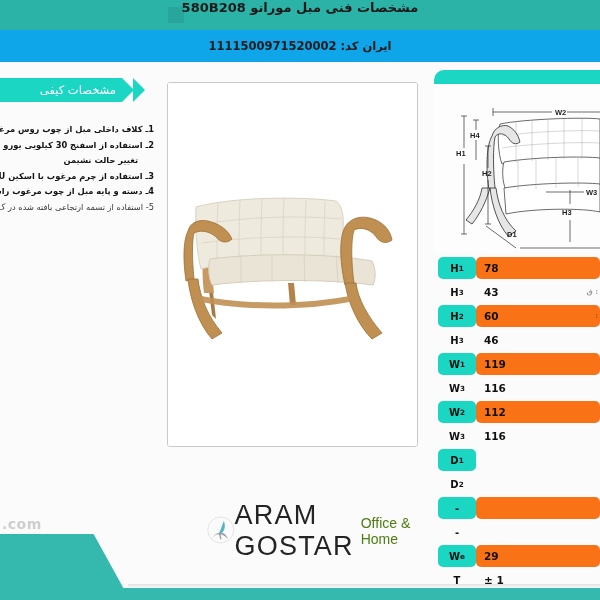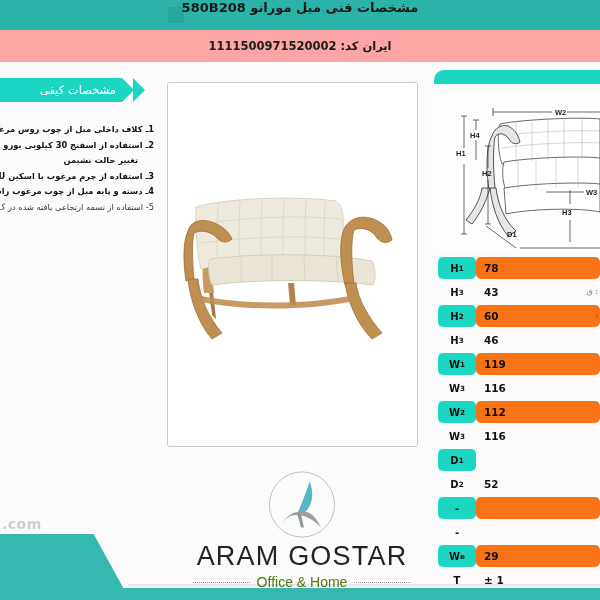--- a/index.html
+++ b/index.html
@@ -44,21 +44,21 @@
     left: 168px; top: 7px;
     width: 16px; height: 16px;
     background: rgba(0,0,0,0.07);
   }
 
   
   .code-bar {
     position: absolute;
     left: 0; top: 30px;
     width: 600px; height: 32px;
-    background: #fca5a5;
+    background: #0ea5e9;
     display: flex;
     align-items: center;
     justify-content: center;
   }
   .code-text {
     font-size: 11.5px;
     font-weight: bold;
     color: #1b1b1b;
     direction: rtl;
   }
@@ -162,24 +162,24 @@
     width: 251px; height: 365px;
     background: #ffffff;
     border: 1px solid #c9c9c9;
     border-radius: 3px;
     overflow: hidden;
   }
 
   
   .logo-wrap {
     position: absolute;
-    left: 187px; top: 470px;
+    left: 207px; top: 470px;
     width: 230px; height: 120px;
     display: flex;
-    flex-direction: column;
+    flex-direction: row;
     align-items: center;
   }
   .logo-mark {
     width: 72px; height: 72px;
   }
   .logo-name {
     margin-top: 2px;
     font-size: 27px;
     letter-spacing: 1.2px;
     color: #242424;
@@ -461,21 +461,20 @@
       </div>
       <div class="dim-row lo">
         <div class="dim-key">W<sub>3</sub></div>
         <div class="dim-val">116</div>
       </div>
       <div class="dim-row hi">
         <div class="dim-key">D<sub>1</sub></div>
       </div>
       <div class="dim-row lo">
         <div class="dim-key">D<sub>2</sub></div>
-        <div class="dim-val">52</div>
       </div>
       <div class="dim-row hi">
         <div class="dim-key">-</div>
         <div class="dim-val"></div>
       </div>
       <div class="dim-row lo">
         <div class="dim-key">-</div>
         <div class="dim-val"></div>
       </div>
       <div class="dim-row hi">

